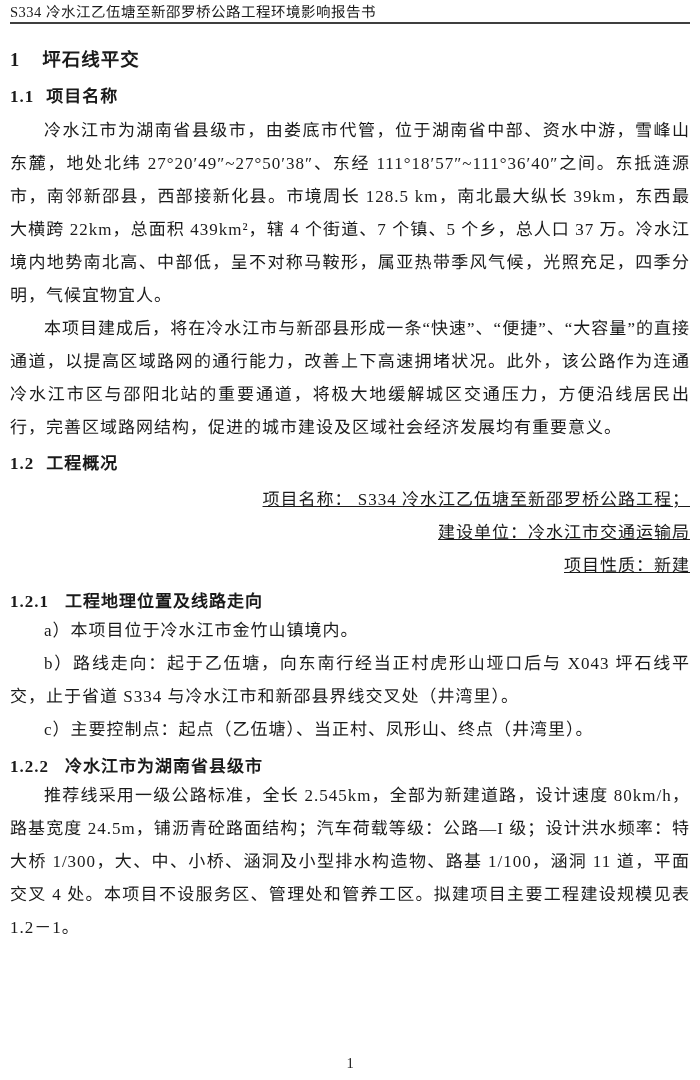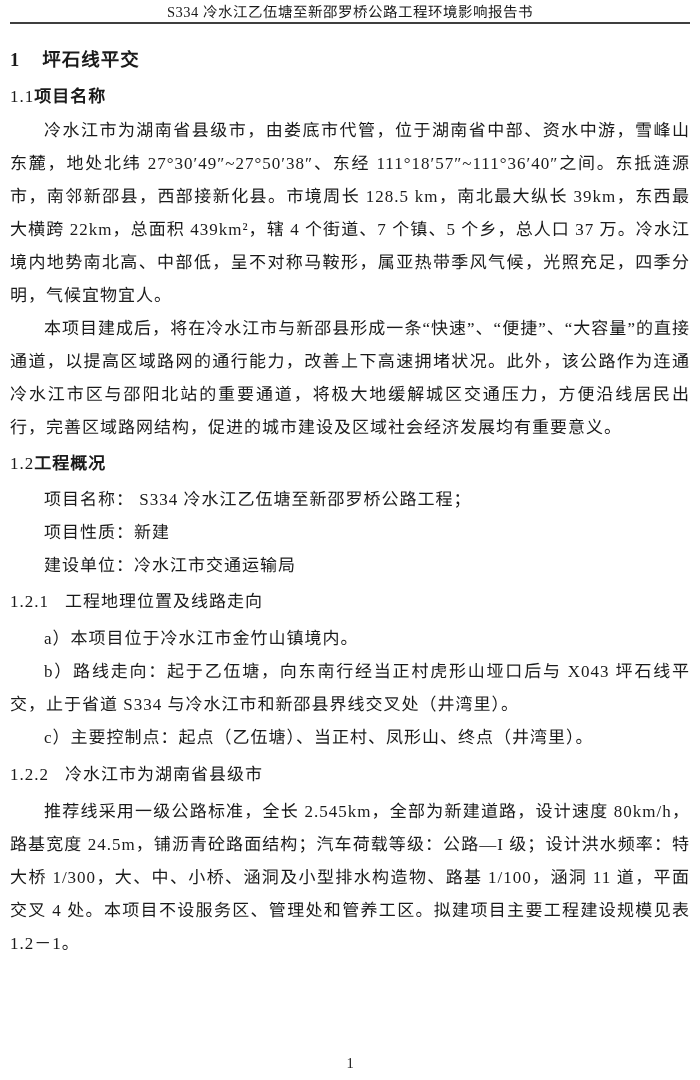--- a/index.html
+++ b/index.html
@@ -13,21 +13,21 @@
     height: 1080px;
     box-sizing: border-box;
     padding: 0 10px;
     background: #ffffff;
     color: #1a1a1a;
     font-family: "Liberation Serif", "DejaVu Serif", serif;
     overflow: hidden;
   }
   
   .running-head {
-    text-align: center;
+    text-align: left;
     font-size: 14.5px;
     line-height: 18px;
     padding-top: 3px;
     letter-spacing: 0.5px;
   }
   .head-rule {
     height: 2px;
     background: #3f3f3f;
     margin-top: 1px;
   }
@@ -42,43 +42,43 @@
   }
   .h-chapter .h-num { margin-right: 22px; font-family: "Liberation Serif", serif; }
   .h-section {
     margin: 14px 0 0 0;
     font-family: "Liberation Sans", "DejaVu Sans", sans-serif;
     font-weight: bold;
     font-size: 17px;
     line-height: 22px;
     letter-spacing: 1px;
   }
-  .h-section .h-num { margin-right: 0; font-family: "Liberation Serif", serif; font-weight: normal; }
+  .h-section .h-num { margin-right: 12px; font-family: "Liberation Serif", serif; font-weight: bold; }
   .h-sub {
     margin: 8px 0 0 0;
-    font-weight: normal;
+    font-weight: bold;
     font-size: 17px;
     line-height: 24px;
     letter-spacing: 1px;
   }
   .h-sub .h-num { margin-right: 16px; }
   
   .para {
     margin: 0;
     font-size: 17px;
     line-height: 33px;
     letter-spacing: 1px;
     text-align: justify;
     text-indent: 2em;
   }
   .mt6 { margin-top: 6px; }
   .mt9 { margin-top: 9px; }
   .mt8 { margin-top: 8px; }
-  .mt4 { margin-top: 8px; }
-  .line { text-align: left; }
+  .mt4 { margin-top: 0; }
+  .line { text-align: right; text-decoration: underline; }
   
   .page-footer {
     position: absolute;
     left: 0;
     right: 0;
     bottom: 8px;
     text-align: center;
     font-size: 14.5px;
     line-height: 18px;
   }
@@ -96,30 +96,30 @@
   <main>
 
     <h1 class="h-chapter">
       <span class="h-num">1</span><span>坪石线平交</span>
     </h1>
 
     <h2 class="h-section">
       <span class="h-num">1.1</span><span>项目名称</span>
     </h2>
 
-    <p class="para mt6">冷水江市为湖南省县级市，由娄底市代管，位于湖南省中部、资水中游，雪峰山东麓，地处北纬 27°30′49″~27°50′38″、东经 111°18′57″~111°36′40″之间。东抵涟源市，南邻新邵县，西部接新化县。市境周长 128.5 km，南北最大纵长 39km，东西最大横跨 22km，总面积 439km²，辖 4 个街道、7 个镇、5 个乡，总人口 37 万。冷水江境内地势南北高、中部低，呈不对称马鞍形，属亚热带季风气候，光照充足，四季分明，气候宜物宜人。</p>
+    <p class="para mt6">冷水江市为湖南省县级市，由娄底市代管，位于湖南省中部、资水中游，雪峰山东麓，地处北纬 27°20′49″~27°50′38″、东经 111°18′57″~111°36′40″之间。东抵涟源市，南邻新邵县，西部接新化县。市境周长 128.5 km，南北最大纵长 39km，东西最大横跨 22km，总面积 439km²，辖 4 个街道、7 个镇、5 个乡，总人口 37 万。冷水江境内地势南北高、中部低，呈不对称马鞍形，属亚热带季风气候，光照充足，四季分明，气候宜物宜人。</p>
     <p class="para">本项目建成后，将在冷水江市与新邵县形成一条“快速”、“便捷”、“大容量”的直接通道，以提高区域路网的通行能力，改善上下高速拥堵状况。此外，该公路作为连通冷水江市区与邵阳北站的重要通道，将极大地缓解城区交通压力，方便沿线居民出行，完善区域路网结构，促进的城市建设及区域社会经济发展均有重要意义。</p>
 
     <h2 class="h-section mt9">
       <span class="h-num">1.2</span><span>工程概况</span>
     </h2>
 
     <p class="para line mt8">项目名称： S334 冷水江乙伍塘至新邵罗桥公路工程；</p>
+    <p class="para line">建设单位：冷水江市交通运输局</p>
     <p class="para line">项目性质：新建</p>
-    <p class="para line">建设单位：冷水江市交通运输局</p>
 
     <h3 class="h-sub">
       <span class="h-num">1.2.1</span><span>工程地理位置及线路走向</span>
     </h3>
 
     <p class="para mt4">a）本项目位于冷水江市金竹山镇境内。</p>
     <p class="para">b）路线走向：起于乙伍塘，向东南行经当正村虎形山垭口后与 X043 坪石线平交，止于省道 S334 与冷水江市和新邵县界线交叉处（井湾里）。</p>
     <p class="para">c）主要控制点：起点（乙伍塘）、当正村、凤形山、终点（井湾里）。</p>
 
     <h3 class="h-sub mt9">

